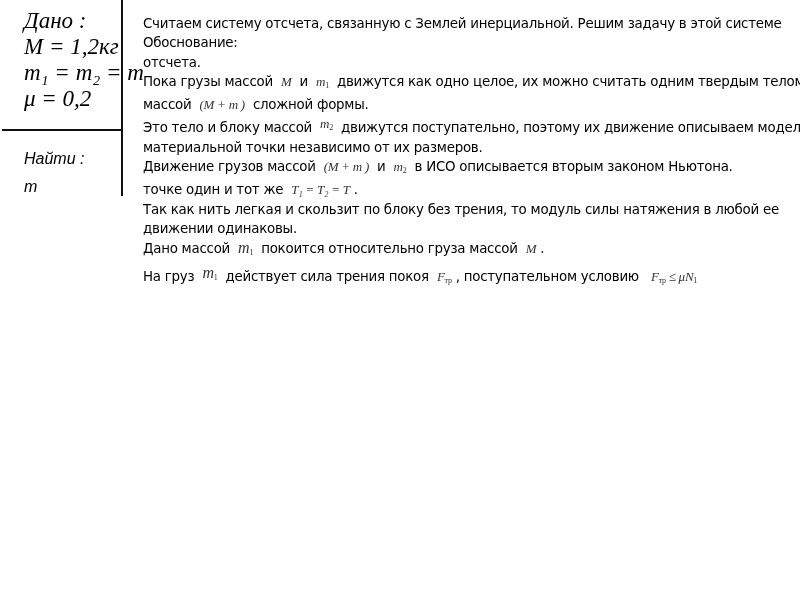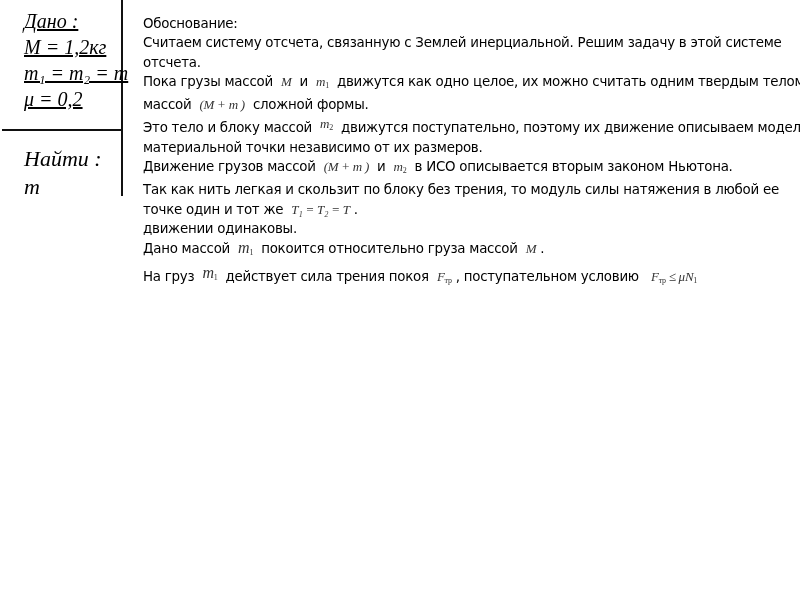--- a/index.html
+++ b/index.html
@@ -4,26 +4,26 @@
   <style>
     html, body { margin: 0; padding: 0; }
     body {
       width: 800px; height: 600px; background: #ffffff; position: relative; overflow: hidden;
       color: #000;
     }
     .vline { position: absolute; left: 121px; top: 0; width: 2px; height: 196px; background: #111; }
     .hline { position: absolute; left: 2px; top: 129px; width: 120px; height: 2px; background: #111; }
     .given {
       position: absolute; left: 24px; top: 8px;
-      font-family: "Liberation Serif", "DejaVu Serif", serif; font-size: 20px; line-height: 26px; text-decoration: underline;
+      font-family: "Liberation Serif", "DejaVu Serif", serif; font-size: 23px; line-height: 26px;
     }
     .given div { white-space: nowrap; }
     .it { font-style: italic; }
     .find { position: absolute; left: 24px; top: 145px;
-      font-family: Liberation Serif, serif; font-size: 22px; line-height: 28px; }
+      font-family: Liberation Sans, sans-serif; font-size: 16px; line-height: 28px; }
     .content {
       position: absolute; left: 143px; top: 14px; width: 650px;
       font-family: "DejaVu Sans", "Liberation Sans", sans-serif; font-size: 13.4px; line-height: 19.3px;
       letter-spacing: -0.25px;
     }
     .line { white-space: nowrap; }
     .m { font-family: "Liberation Serif", "DejaVu Serif", serif; font-style: italic; font-size: 13px; color: #333; padding: 0 4px; }
     .m.big { font-size: 16px; font-family: Liberation Serif, serif; }
     .m sub { font-size: 8px; font-style: normal; }
     sub { vertical-align: -2px; }
@@ -40,22 +40,22 @@
   <div class="it">m₁ = m₂ = m</div>
   <div class="it">μ = 0,2</div>
 </div>
 
 <div class="find">
   <div class="it">Найти :</div>
   <div class="it">m</div>
 </div>
 
 <div class="content">
+  <div class="line">Считаем систему отсчета, связанную с Землей инерциальной. Решим задачу в этой системе</div>
   <div class="line">Обоснование:</div>
-  <div class="line">Считаем систему отсчета, связанную с Землей инерциальной. Решим задачу в этой системе</div>
   <div class="line">отсчета.</div>
   <div class="line">
     <span>Пока грузы массой</span>
     <span class="m">M</span>
     <span>и</span>
     <span class="m"><span>m</span><sub>1</sub></span>
     <span>движутся как одно целое, их можно считать одним твердым телом</span>
   </div>
   <div class="line">
     <span>массой</span>
@@ -68,25 +68,25 @@
     <span>движутся поступательно, поэтому их движение описываем моделью</span>
   </div>
   <div class="line">материальной точки независимо от их размеров.</div>
   <div class="line">
     <span>Движение грузов массой</span>
     <span class="m">(M + m )</span>
     <span>и</span>
     <span class="m"><span>m</span><sub>2</sub></span>
     <span>в ИСО описывается вторым законом Ньютона.</span>
   </div>
-  <div class="line">Так как нить легкая и скользит по блоку без трения, то модуль силы натяжения в любой ее</div>
   <div class="line">
     <span>точке один и тот же</span>
     <span class="m">T₁ = T₂ = T</span><span>.</span>
   </div>
+  <div class="line">Так как нить легкая и скользит по блоку без трения, то модуль силы натяжения в любой ее</div>
   <div class="line">движении одинаковы.</div>
   <div class="line">
     <span>Дано массой</span>
     <span class="m big"><span>m</span><sub>1</sub></span>
     <span>покоится относительно груза массой</span>
     <span class="m">M</span><span>.</span>
   </div>
   <div class="line">
     <span>На груз</span>
     <span class="m big" style="vertical-align:3px"><span>m</span><sub>1</sub></span>

